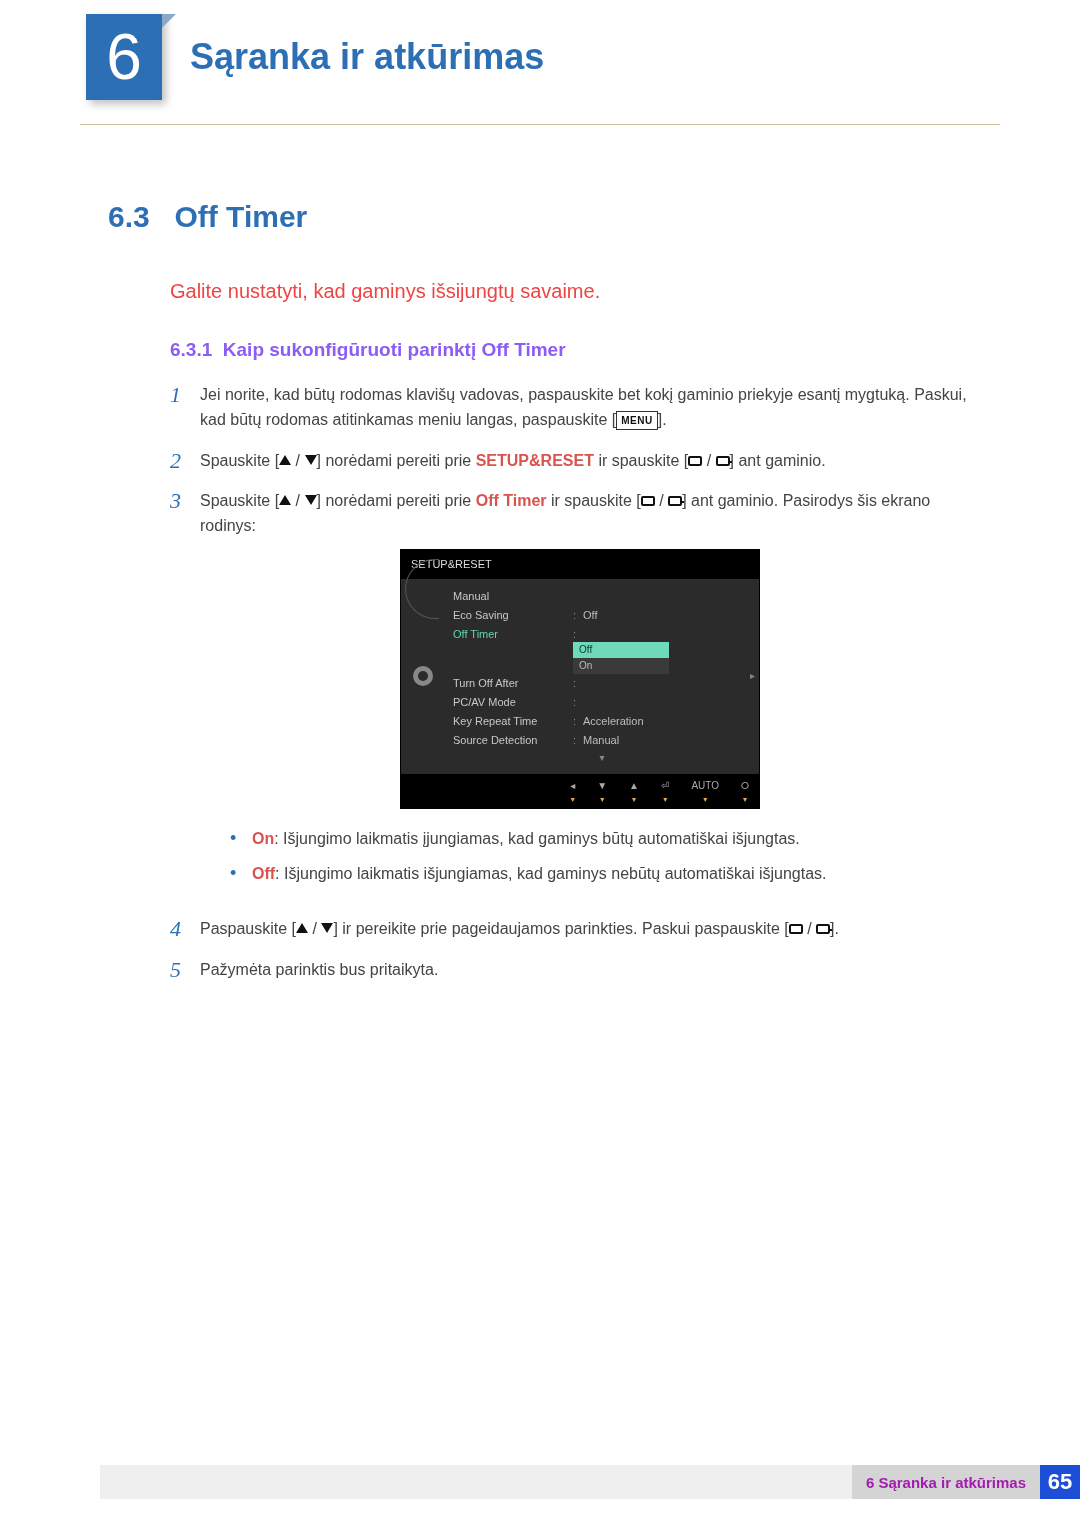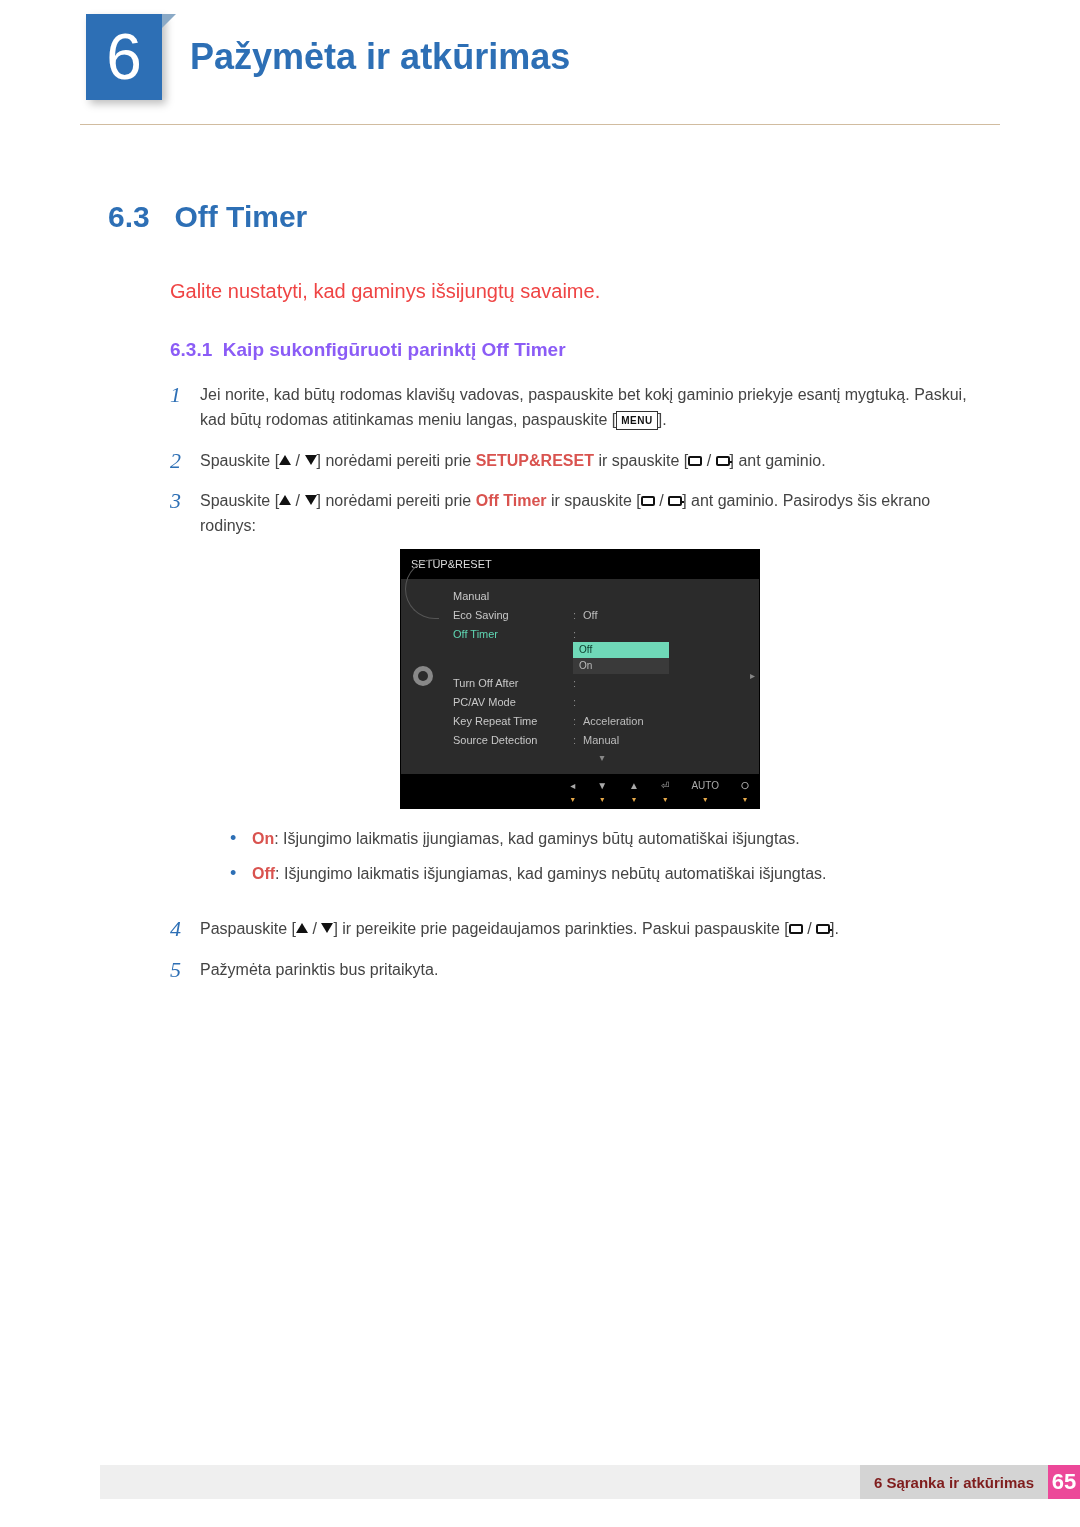--- a/index.html
+++ b/index.html
@@ -169,38 +169,38 @@
   .osd-arrow-right{ position:absolute; right:4px; top:50%; transform:translateY(-50%); color:#888; font-size:10px;}
 
   ul.bullets { list-style:none; margin:4px 0 14px 30px; padding:0;}
   ul.bullets li { position:relative; padding-left:22px; font-size:16px; color:#444; line-height:1.55; margin-bottom:10px;}
   ul.bullets li::before{ content:"•"; position:absolute; left:0; top:0; color:#2d6fb5; font-size:18px; line-height:1.3;}
 
   .footer-bar{
     position:absolute; left:100px; right:0; bottom:28px; height:34px; display:flex; justify-content:flex-end; align-items:stretch;
   }
   .footer-label{
-    background:#d4d4d4; color:#7f1d1d; font-size:15px; font-weight:bold; display:flex; align-items:center; padding:0 14px;
+    background:#d4d4d4; color:#a21caf; font-size:15px; font-weight:bold; display:flex; align-items:center; padding:0 14px;
   }
   .footer-page{
-    width:32px; background:#ec4899; color:#fff; font-size:22px; font-weight:bold; display:flex; align-items:center; justify-content:center;
+    width:40px; background:#1d4ed8; color:#fff; font-size:22px; font-weight:bold; display:flex; align-items:center; justify-content:center;
   }
   .footer-bar::before{
     content:""; flex:1; background:#efefef;
   }
   .left-stripe{
     position:absolute; left:100px; bottom:28px; width:14px; height:34px; background:#2d6fb5;
   }
 </style>
 </head>
 <body>
 
 <div class="header">
   <div class="chapter-badge">6</div>
-  <div class="chapter-title">Pažymėta ir atkūrimas</div>
+  <div class="chapter-title">Sąranka ir atkūrimas</div>
   <div class="header-rule"></div>
 </div>
 
 <div class="content">
 
   <div>
     <span class="sec-num">6.3</span>
     <span class="sec-title">Off Timer</span>
   </div>
 

